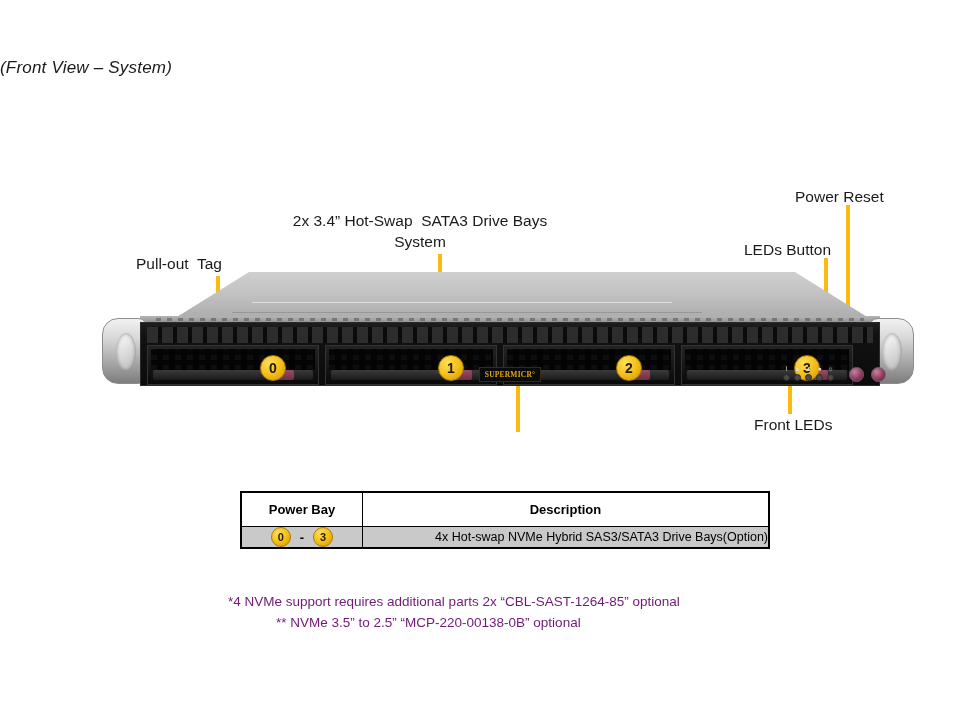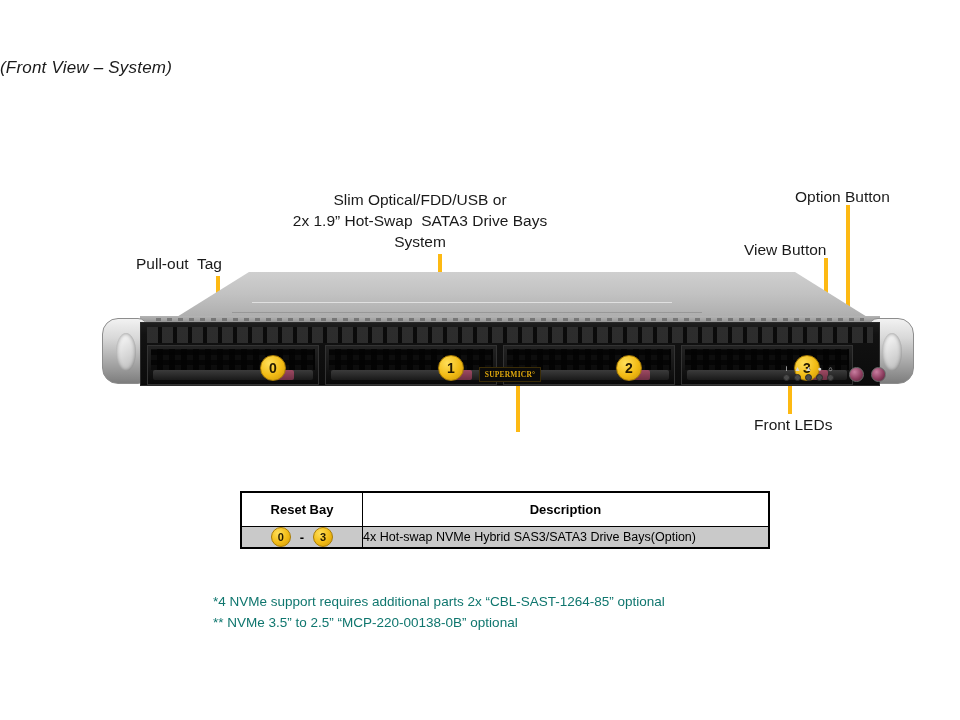--- a/index.html
+++ b/index.html
@@ -284,21 +284,21 @@
   }
   .td-bay {
     background: #c9c9c9;
     text-align: center;
     padding: 8px 4px;
     white-space: nowrap;
   }
   .td-desc {
     background: #c9c9c9;
     font-size: 12.5px;
-    text-align: left;
+    text-align: right;
     padding: 8px 10px;
     margin-top: 11px;
   }
   .col-bay   { width: 120px; }
   .tbl-badge {
     display: inline-block;
     width: 20px; height: 20px;
     border-radius: 50%;
     background: radial-gradient(circle at 35% 30%, #ffdf5a 0%, #F2BB14 55%, #cd9608 100%);
     border: 1px solid #a87c06;
@@ -314,43 +314,42 @@
     display: inline-block;
     font-size: 13px;
     font-weight: bold;
     padding: 0 9px;
     vertical-align: middle;
   }
 
   
   .footnote {
     position: absolute;
-    left: 213px;
+    left: 228px;
     font-size: 13.5px;
-    color: #0f766e;
+    color: #701a75;
     white-space: pre;
   }
   .fn1 { top: 594px; }
-  .fn2 { top: 615px; }
+  .fn2 { top: 615px; margin-left: 48px; }
 </style>
 </head>
 <body>
 
 <div id="stage">
 
   <div class="diagram-title">(Front View – System)</div>
 
   <div class="callout" style="left:136px; top:254px;">Pull-out  Tag</div>
 
-  <div class="callout center" style="left:280px; top:190px; width:280px;">Slim Optical/FDD/USB or</div>
-  <div class="callout center" style="left:270px; top:211px; width:300px;">2x 1.9” Hot-Swap  SATA3 Drive Bays</div>
+  <div class="callout center" style="left:270px; top:211px; width:300px;">2x 3.4” Hot-Swap  SATA3 Drive Bays</div>
   <div class="callout center" style="left:280px; top:232px; width:280px;">System</div>
 
-  <div class="callout" style="left:795px; top:187px;">Option Button</div>
-  <div class="callout" style="left:744px; top:240px;">View Button</div>
+  <div class="callout" style="left:795px; top:187px;">Power Reset</div>
+  <div class="callout" style="left:744px; top:240px;">LEDs Button</div>
 
   <div class="callout" style="left:754px; top:415px;">Front LEDs</div>
 
   <div class="leader-v" style="left:216px; top:276px; height:62px;"></div>
 
   <div class="leader-v" style="left:438px; top:254px; height:94px;"></div>
   <div class="leader-h" style="left:438px; top:322px; width:180px;"></div>
   <div class="leader-v" style="left:614px; top:322px; height:18px;"></div>
 
   <div class="leader-v" style="left:846px; top:205px; height:122px;"></div>
@@ -422,21 +421,21 @@
         <div class="pbtn" style="left:68px;"></div>
         <div class="pbtn" style="left:90px;"></div>
       </div>
     </div>
   </div>
 
   <table id="spec-table">
     <thead>
       <tr>
         <th class="col-bay">
-          <div class="th-cell">Reset Bay</div>
+          <div class="th-cell">Power Bay</div>
         </th>
         <th>
           <div class="th-cell">Description</div>
         </th>
       </tr>
     </thead>
     <tbody>
       <tr>
         <td class="td-bay">
           <span class="tbl-badge">0</span><span class="tbl-dash">-</span><span class="tbl-badge">3</span>

